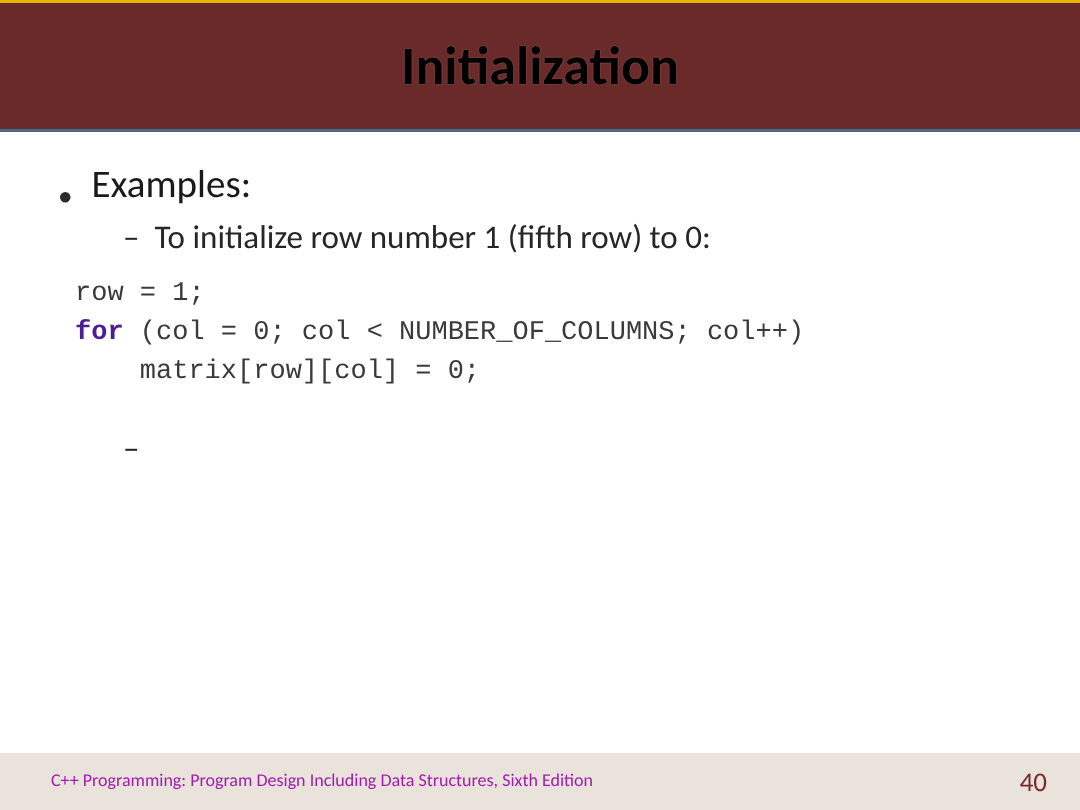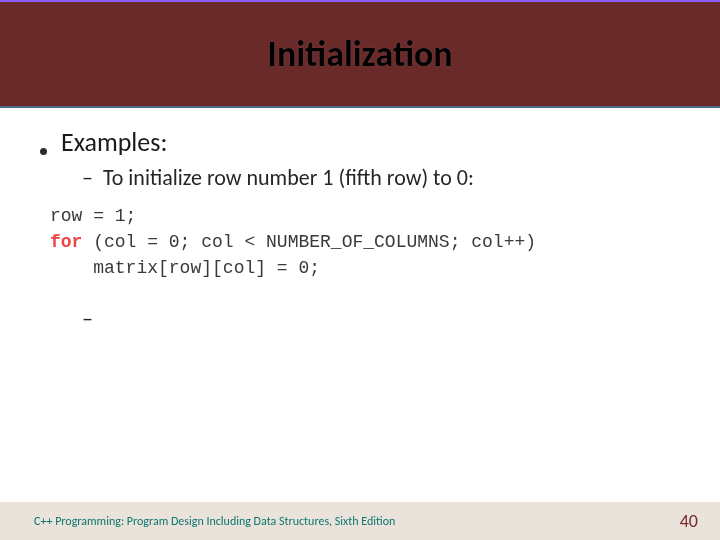--- a/index.html
+++ b/index.html
@@ -6,23 +6,23 @@
   html, body { width: 720px; height: 540px; font-family: Calibri, Arial, sans-serif; background: #fff; }
   .slide {
     width: 720px;
     height: 540px;
     position: relative;
     background: #ffffff;
     overflow: hidden;
   }
   .title-band {
     width: 100%;
-    height: 108px;
+    height: 88px;
     background: #6b2a2a;
-    border-top: 2px solid #8b5cf6;
+    border-top: 2px solid #eab308;
     border-bottom: 2px solid #4a6a8a;
     display: flex;
     align-items: center;
     justify-content: center;
   }
   .title-text {
     color: #000;
     font-size: 36px;
     font-weight: 700;
     text-shadow: 0 0 1px rgba(255,255,255,0.3);
@@ -52,35 +52,35 @@
     margin: 0 10px 0 60px;
   }
   .code-block {
     font-family: "Courier New", monospace;
     font-size: 18px;
     line-height: 1.45;
     white-space: pre;
     margin: 8px 0 24px 28px;
     color: #3a3a3a;
   }
-  .code-block .kw { font-weight: 700; color: #ef4444; }
+  .code-block .kw { font-weight: 700; color: #4c1d95; }
   .footer-band {
     position: absolute;
     left: 0; bottom: 0;
     width: 100%;
     height: 38px;
     background: #e9e3db;
     display: flex;
     align-items: center;
     justify-content: space-between;
     padding: 0 22px 0 34px;
   }
   .footer-text {
     font-size: 12px;
-    color: #0f766e;
+    color: #a21caf;
   }
   .page-num {
     font-size: 18px;
     color: #7a2a2a;
   }
 </style>
 </head>
 <body>
 
 <div class="slide">

